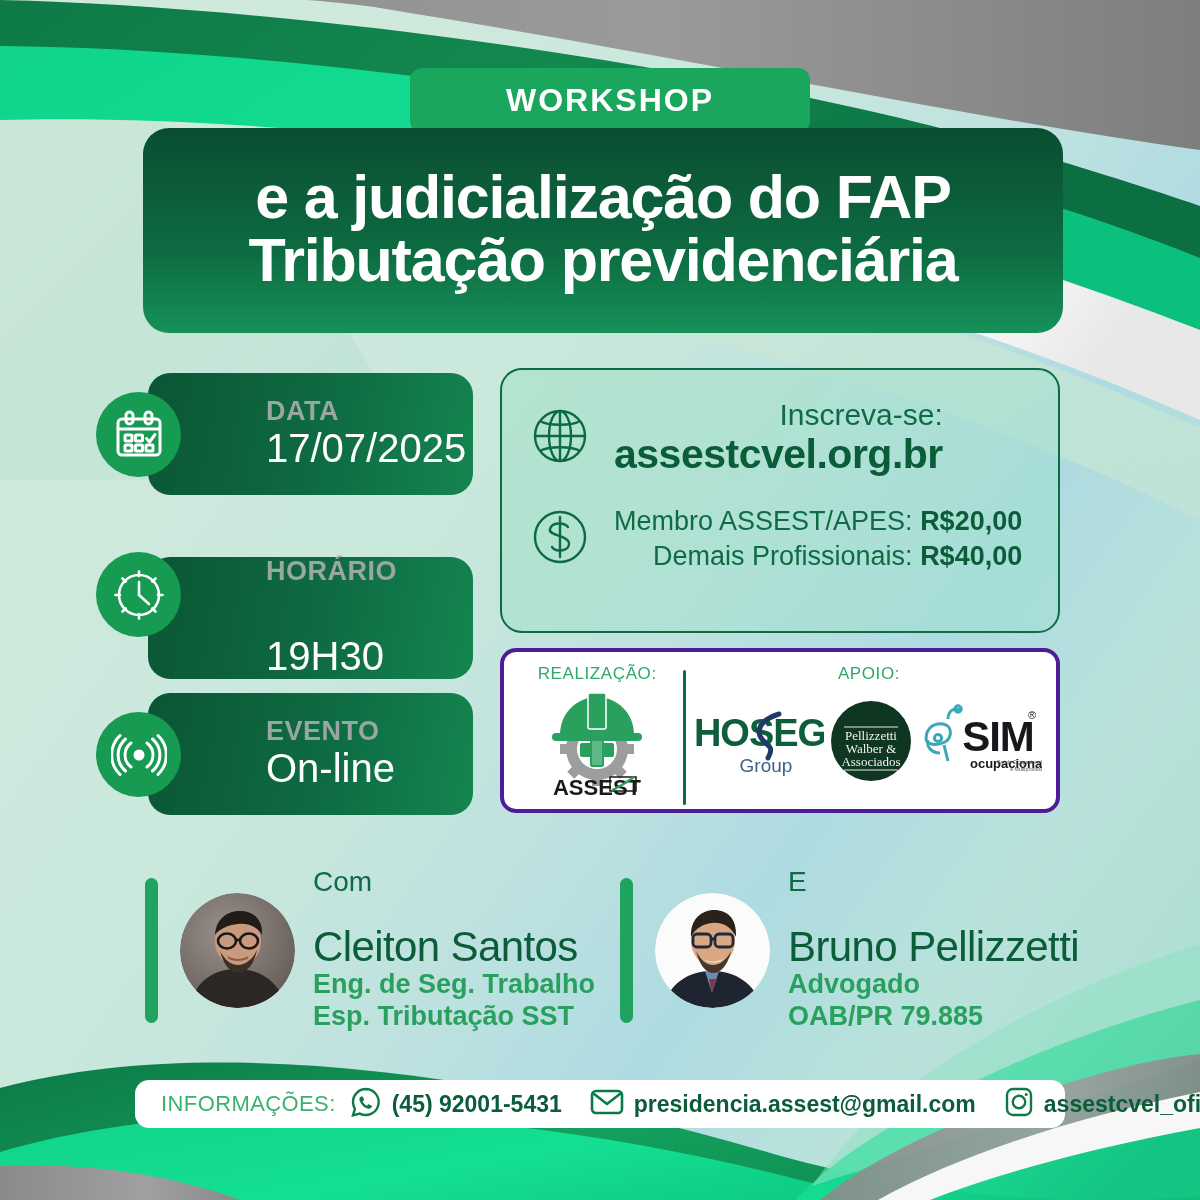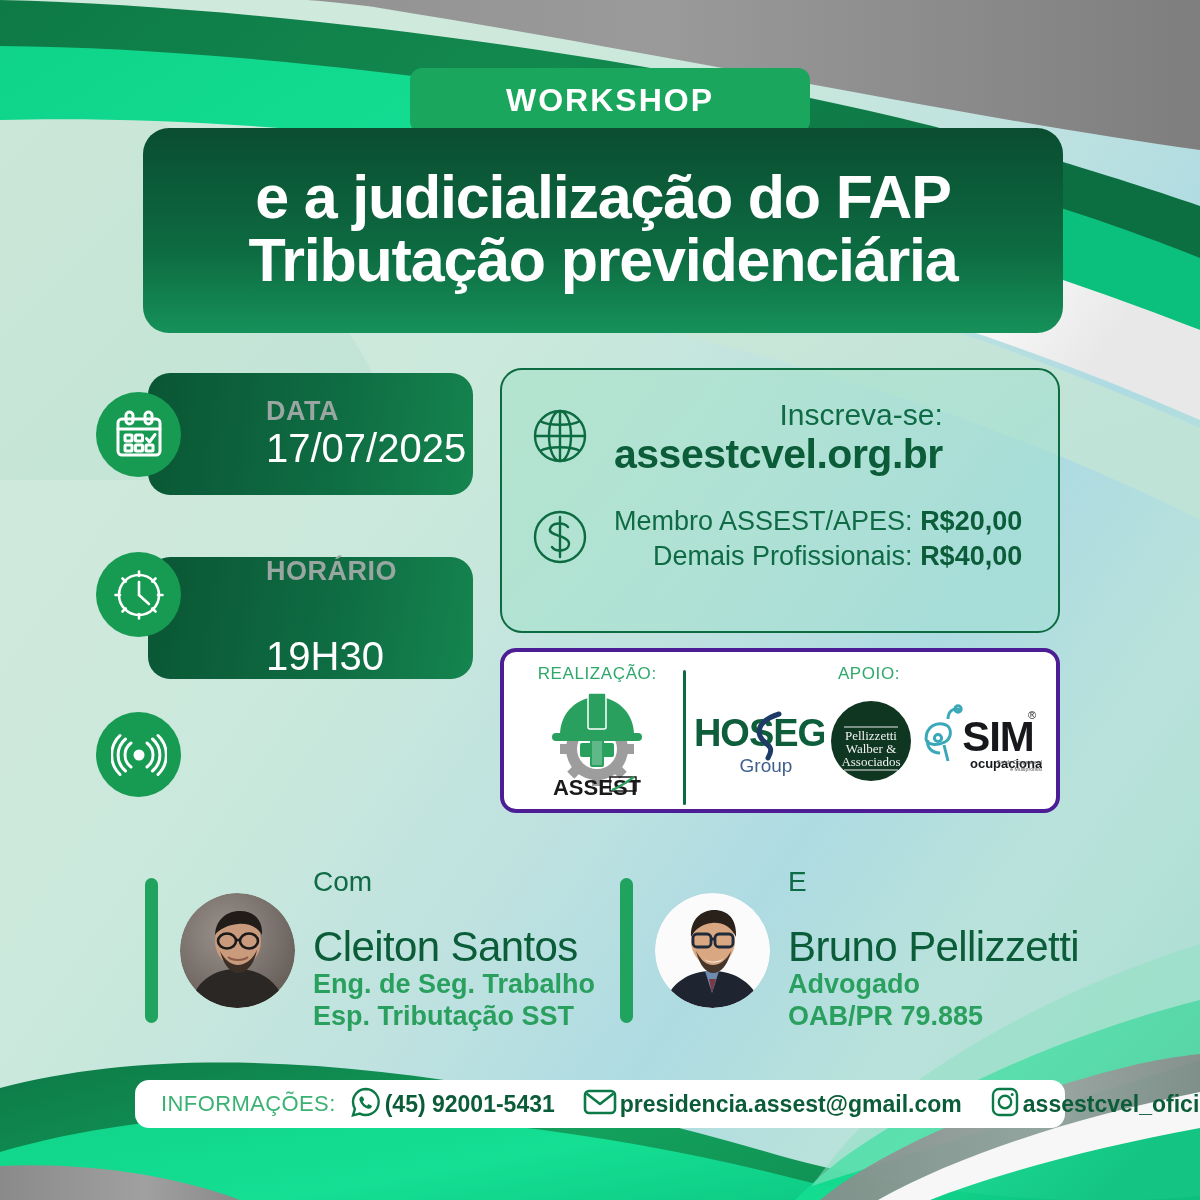--- a/index.html
+++ b/index.html
@@ -110,21 +110,21 @@
   .sp-name{color:#0b5c38; font-weight:normal; font-size:42px; line-height:1.06; letter-spacing:-.6px; white-space:nowrap;margin-top:28px;}
   .sp-role{color:#2aa05f; font-weight:bold; font-size:27px; line-height:1.18; white-space:nowrap;}
 
   
   .footer-bar{
     position:absolute; left:135px; top:1080px; width:930px; height:48px;
     background:#fff; border-radius:14px;
     display:flex; align-items:center; padding:16px 26px; gap:14px;
   }
   .f-label{color:#3bb273; font-size:22px; letter-spacing:.4px;}
-  .f-item{display:flex; align-items:center; gap:3px;}
+  .f-item{display:flex; align-items:center; gap:10px;}
   .f-text{color:#0b5c38; font-weight:bold; font-size:23px; white-space:nowrap;}
   .f-gap{width:12px;}
 </style>
 </head>
 <body>
 
 <svg class="bg-waves" viewBox="0 0 1200 1200" aria-hidden="true">
   <defs>
     <linearGradient id="gTopGray" x1="0" y1="0" x2="1" y2="0">
       <stop offset="0%" stop-color="#8c8c8c"></stop>
@@ -237,20 +237,24 @@
         <line x1="28" y1="47" x2="28" y2="51.5"></line>
       <line x1="4.5" y1="28" x2="9" y2="28"></line>
         <line x1="47" y1="28" x2="51.5" y2="28"></line>
       <line x1="11.5" y1="11.5" x2="14.7" y2="14.7"></line>
         <line x1="41.3" y1="41.3" x2="44.5" y2="44.5"></line>
       <line x1="44.5" y1="11.5" x2="41.3" y2="14.7"></line>
         <line x1="14.7" y1="41.3" x2="11.5" y2="44.5"></line>
     </svg>
   </div>
 
+  <div class="info-box" id="box-evento">
+    <div class="lbl">EVENTO</div>
+    <div class="val">On-line</div>
+  </div>
   <div class="info-icon" id="icon-evento">
     <svg width="56" height="50" viewBox="0 0 56 50" fill="none" stroke="#fff" stroke-width="3" stroke-linecap="round" aria-hidden="true">
       <circle cx="28" cy="25" r="5.5" fill="#fff" stroke="none"></circle>
       <path d="M20 13 A15 15 0 0 0 20 37"></path>
       <path d="M14.5 9 A21 21 0 0 0 14.5 41"></path>
       <path d="M9 5.5 A27 27 0 0 0 9 44.5"></path>
       <path d="M36 13 A15 15 0 0 1 36 37"></path>
       <path d="M41.5 9 A21 21 0 0 1 41.5 41"></path>
       <path d="M47 5.5 A27 27 0 0 1 47 44.5"></path>
     </svg>

